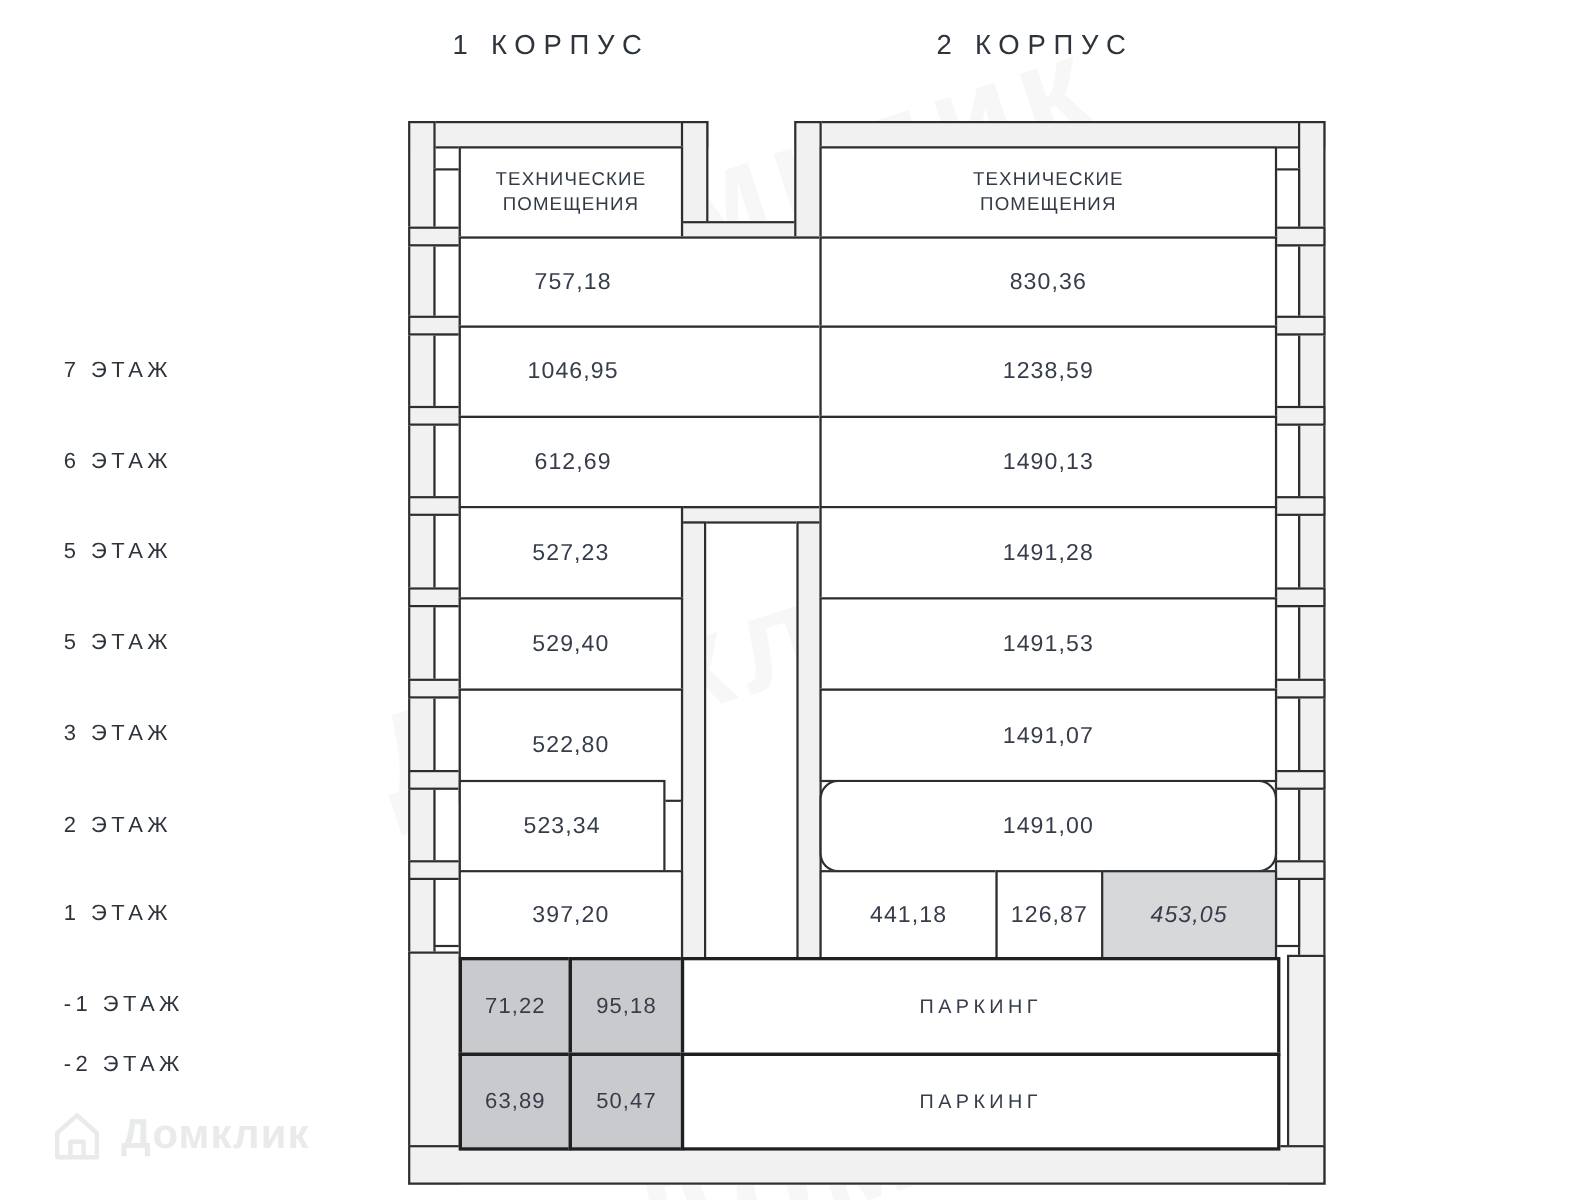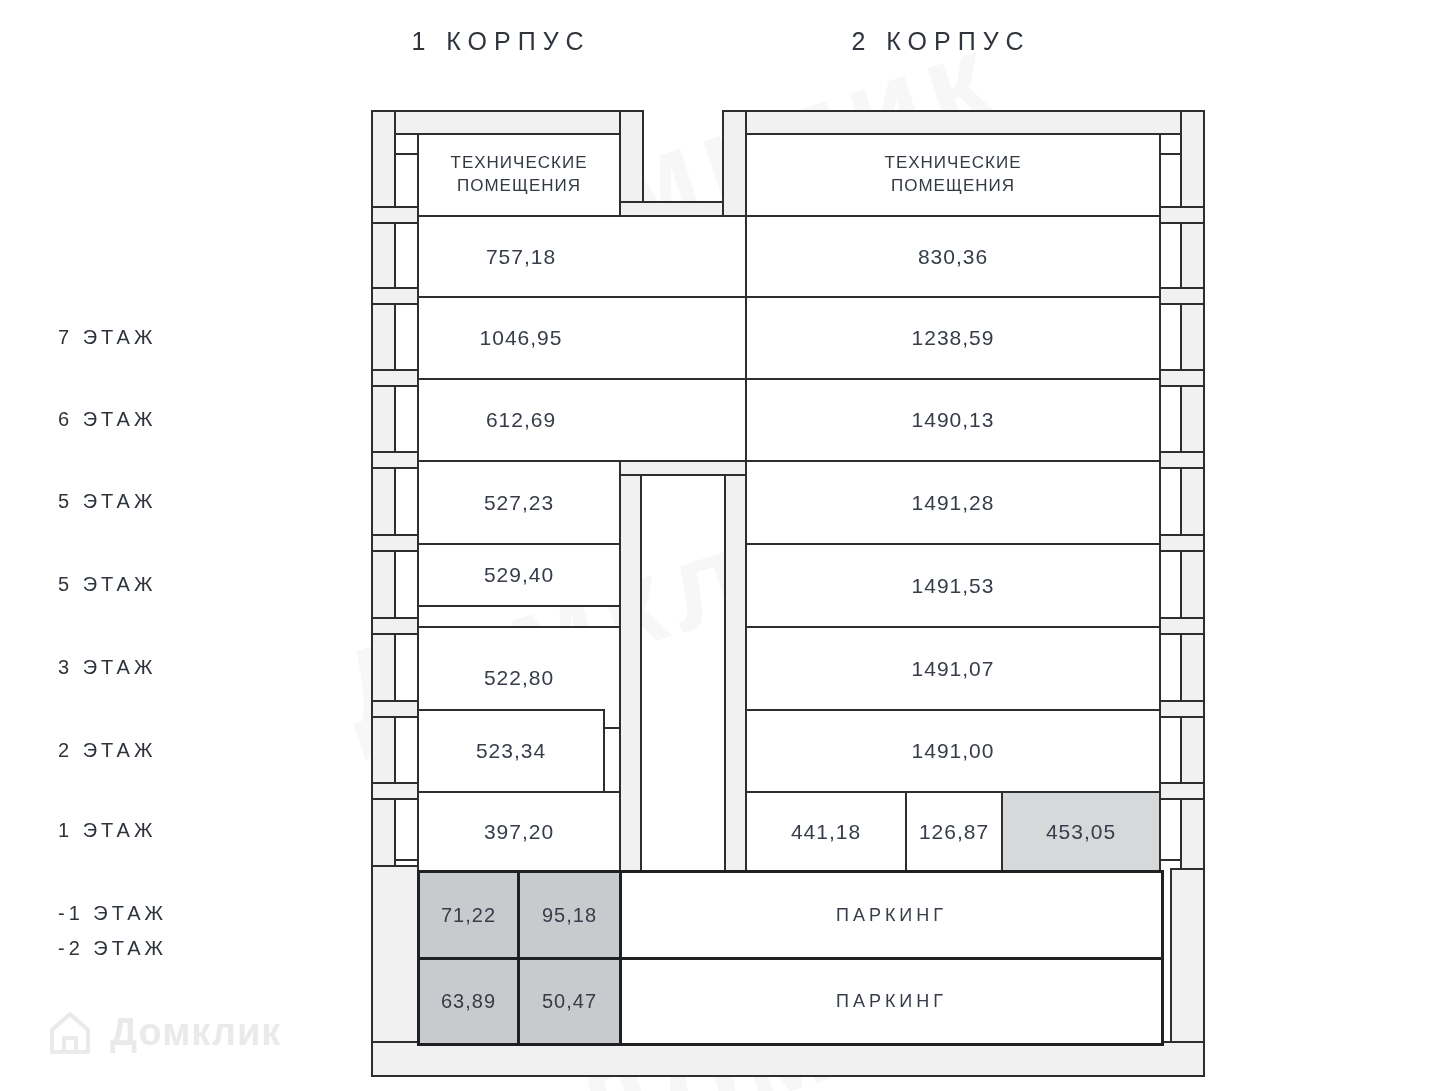--- a/index.html
+++ b/index.html
@@ -44,21 +44,21 @@
   <div class="title" style="left:941px">2 КОРПУС</div>
 
   <div class="flabel" style="top:296px;height:82px">7 ЭТАЖ</div>
   <div class="flabel" style="top:378px;height:82px">6 ЭТАЖ</div>
   <div class="flabel" style="top:460px;height:83px">5 ЭТАЖ</div>
   <div class="flabel" style="top:543px;height:83px">5 ЭТАЖ</div>
   <div class="flabel" style="top:626px;height:83px">3 ЭТАЖ</div>
   <div class="flabel" style="top:709px;height:82px">2 ЭТАЖ</div>
   <div class="flabel" style="top:791px;height:79px">1 ЭТАЖ</div>
   <div class="flabel" style="top:870px;height:87px">-1 ЭТАЖ</div>
-  <div class="flabel" style="top:905px;height:86px">-2 ЭТАЖ</div>
+  <div class="flabel" style="top:925px;height:86px">-2 ЭТАЖ</div>
 
   <div id="plan">
       <div class="wall" style="left: 371px; top: 110px; width: 273px; height: 25px;"></div>
       <div class="wall" style="left: 619px; top: 110px; width: 25px; height: 93px;"></div>
       <div class="wall" style="left: 619px; top: 201px; width: 128px; height: 16px;"></div>
       <div class="wall" style="left: 722px; top: 110px; width: 483px; height: 25px;"></div>
       <div class="wall" style="left: 722px; top: 110px; width: 25px; height: 107px;"></div>
       <div class="wall" style="left: 371px; top: 110px; width: 25px; height: 967px;"></div>
       <div class="wall" style="left: 1180px; top: 110px; width: 25px; height: 967px;"></div>
       <div class="wall" style="left: 371px; top: 865px; width: 48px; height: 212px;"></div>
@@ -109,21 +109,21 @@
       </div>
       <div class="cell wide" style="left: 417px; top: 296px; width: 330px; height: 84px;">
         <span class="num">1046,95</span>
       </div>
       <div class="cell wide" style="left: 417px; top: 378px; width: 330px; height: 84px;">
         <span class="num">612,69</span>
       </div>
       <div class="cell" style="left: 417px; top: 460px; width: 204px; height: 85px;">
         <span class="num">527,23</span>
       </div>
-      <div class="cell" style="left: 417px; top: 543px; width: 204px; height: 64px; align-items: center;">
+      <div class="cell" style="left: 417px; top: 543px; width: 204px; height: 85px; align-items: center;">
         <span class="num">529,40</span>
       </div>
       <div class="cell" style="left: 417px; top: 626px; width: 204px; height: 103px;">
         <span class="num">522,80</span>
       </div>
       <div class="cell" style="left: 417px; top: 709px; width: 188px; height: 84px;">
         <span class="num">523,34</span>
       </div>
       <div class="cell" style="left: 417px; top: 791px; width: 204px; height: 81px;">
         <span class="num">397,20</span>
@@ -154,30 +154,30 @@
       </div>
       <div class="cell" style="left: 745px; top: 460px; width: 416px; height: 85px;">
         <span class="num">1491,28</span>
       </div>
       <div class="cell" style="left: 745px; top: 543px; width: 416px; height: 85px;">
         <span class="num">1491,53</span>
       </div>
       <div class="cell" style="left: 745px; top: 626px; width: 416px; height: 85px;">
         <span class="num">1491,07</span>
       </div>
-      <div class="cell" style="left: 745px; top: 709px; width: 416px; height: 84px;">
+      <div class="cell" style="left: 745px; top: 709px; width: 416px; height: 84px; border-radius: 17px;">
         <span class="num">1491,00</span>
       </div>
       <div class="cell" style="left: 745px; top: 791px; width: 162px; height: 81px;">
         <span class="num">441,18</span>
       </div>
       <div class="cell" style="left: 905px; top: 791px; width: 98px; height: 81px;">
         <span class="num">126,87</span>
       </div>
-      <div class="cell gray" style="left: 1001px; top: 791px; width: 160px; height: 81px;">
+      <div class="cell gray" style="left: 1001px; top: 791px; width: 160px; height: 81px; font-style: italic;">
         <span class="num">453,05</span>
       </div>
       <div class="cell parking" style="left: 619px; top: 870px; width: 545px; height: 90px;">
         <span class="num">ПАРКИНГ</span>
       </div>
       <div class="cell parking" style="left: 619px; top: 957px; width: 545px; height: 89px;">
         <span class="num">ПАРКИНГ</span>
       </div>
     </div>
 

